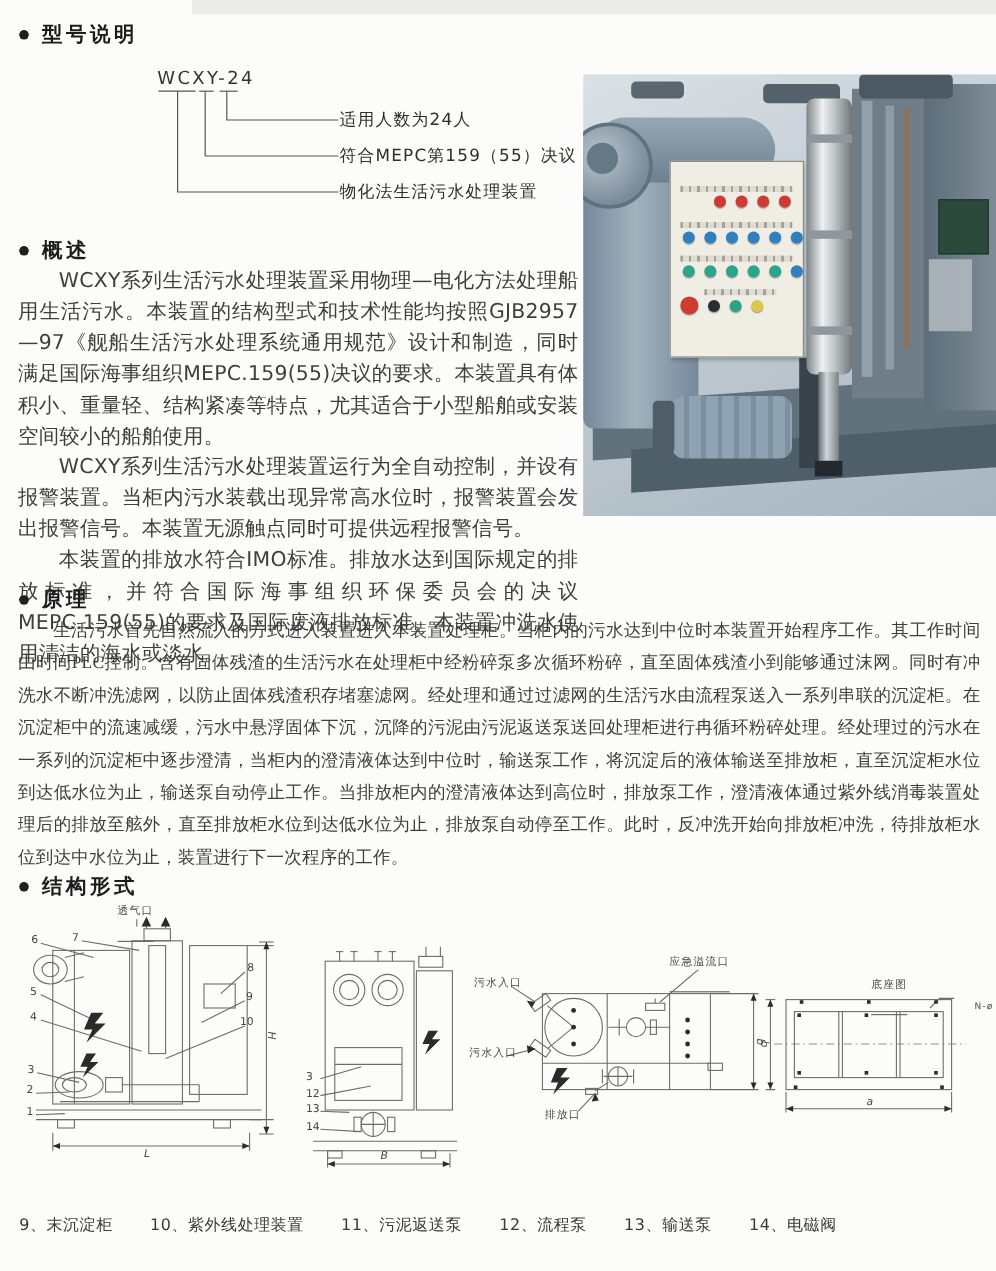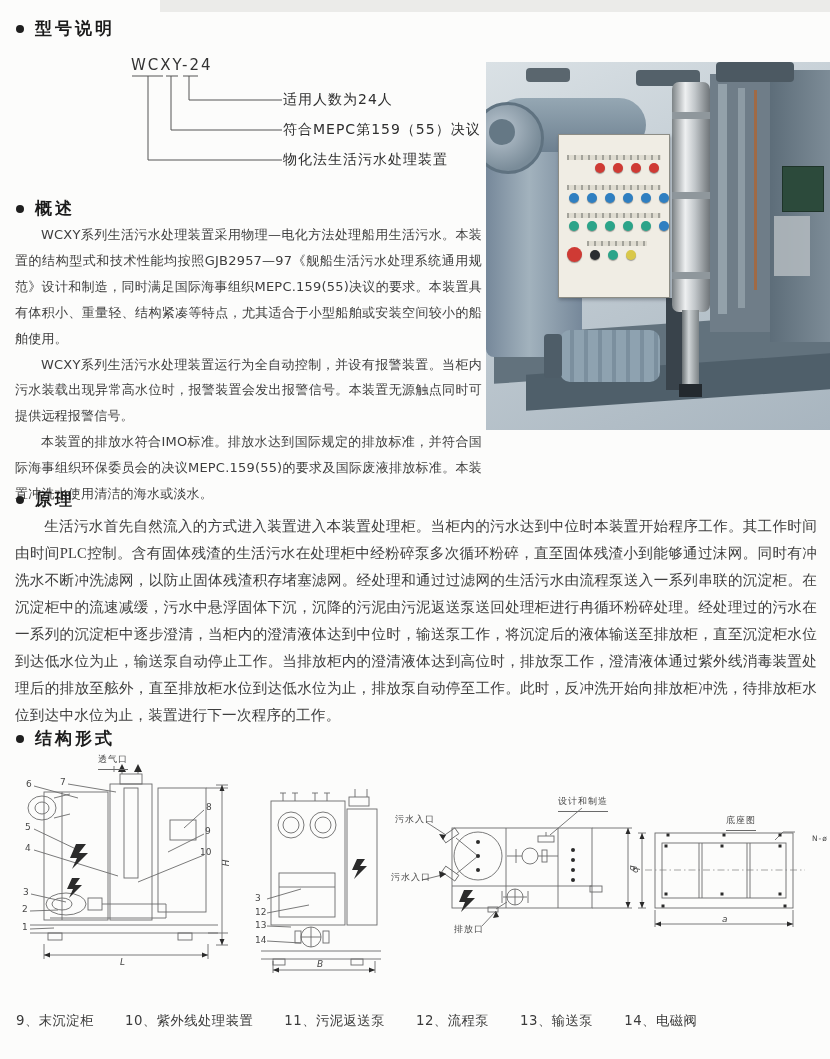--- a/index.html
+++ b/index.html
@@ -9,21 +9,21 @@
   
   .sec-head{position:absolute;left:16px;display:flex;align-items:center;gap:11px;}
   .bullet{width:8px;height:8px;border-radius:50%;background:#1f1f1f;flex:0 0 auto;}
   .sec-title{font-size:17px;font-weight:bold;color:#1b1b1b;letter-spacing:3px;white-space:nowrap;}
   
   .model-code{position:absolute;left:131px;top:56px;font-size:15px;color:#333;letter-spacing:2px;}
   .model-label{position:absolute;font-size:14px;color:#2e2e2e;letter-spacing:1px;white-space:nowrap;}
   svg.lines{position:absolute;overflow:visible;}
   
   .body-text p{margin:0;text-indent:2em;text-align:justify;color:#3e3e3e;}
-  .overview{position:absolute;left:15px;top:222px;width:467px;font-size:13px;line-height:25.9px;letter-spacing:.2px;}
+  .overview{position:absolute;left:15px;top:222px;width:467px;font-size:17px;line-height:25.9px;letter-spacing:.2px;}
   .principle{position:absolute;left:15px;top:513px;width:802px;font-size:14.6px;line-height:27px;letter-spacing:.2px;font-family:Liberation Serif, serif;}
   
   .photo{position:absolute;left:486px;top:62px;width:344px;height:368px;overflow:hidden;
          background:linear-gradient(155deg,#dae1e5 0%,#c3cdd4 40%,#a8b5bf 100%);}
   .photo *{position:absolute;}
   .ph-base1{left:8px;top:262px;width:336px;height:48px;background:#62727d;transform:skewY(-4deg);}
   .ph-base2{left:40px;top:302px;width:304px;height:36px;background:#4f5f6a;transform:skewY(-4deg);}
   .ph-left-tank{left:0;top:55px;width:96px;height:240px;border-radius:8px;
          background:linear-gradient(90deg,#76889a 0%,#a2b2bd 45%,#76889a 100%);}
   .ph-top-cyl{left:8px;top:36px;width:152px;height:54px;border-radius:27px;
@@ -60,21 +60,21 @@
   .dot.big{width:15px;height:15px;}
   .dot.red{background:#cf3a34;}
   .dot.blue{background:#2f7fc1;}
   .dot.green{background:#2ba489;}
   .dot.yellow{background:#d9c84a;}
   .dot.black{background:#2a2d31;}
   
   .drw{position:absolute;}
   .drw svg{position:absolute;left:0;top:0;overflow:visible;}
   .lbl{position:absolute;font-size:9px;color:#4a4a4a;letter-spacing:1px;white-space:nowrap;}
-  .lbl-u{border-bottom:1px solid #6a6a6a;padding-bottom:3px;}
+  .lbl-u{border-bottom:1px solid #6a6a6a;padding-bottom:18px;}
   .callout{position:absolute;font-size:9px;color:#474747;}
   .dim{position:absolute;font-size:9px;color:#474747;font-style:italic;}
   .dim.v{transform:rotate(90deg);transform-origin:center;}
   
   .parts-row{position:absolute;left:16px;display:flex;white-space:nowrap;font-size:13.3px;
              color:#3a3a3a;letter-spacing:.5px;}
   .parts-row.r1{top:987px;gap:18px;}
   .parts-row.r2{top:1012px;gap:31px;}
 </style>
 </head>
@@ -359,21 +359,21 @@
         <circle cx="183" cy="80" r="2"></circle>
           <circle cx="183" cy="90" r="2"></circle>
         <path d="M74 100 l9 0 -6 8 8 0 -14 14 4 -10 -6 0 z"></path>
         <path d="M56 45 l-7 -1 4 6 z"></path>
           <path d="M56 84 l-7 -3 1 7 z"></path>
         <path d="M106 121 l-3 7 6 -1 z"></path>
         <path d="M238 38 l-2.5 6 h5 z"></path>
           <path d="M238 118 l-2.5 -6 h5 z"></path>
       </g>
     </svg>
-    <div class="lbl lbl-u" style="left:168px;top:5px;">设计和制造</div>
+    <div class="lbl lbl-u" style="left:168px;top:5px;">应急溢流口</div>
     <div class="lbl" style="left:5px;top:23px;">污水入口</div>
     <div class="lbl" style="left:1px;top:81px;">污水入口</div>
     <div class="lbl" style="left:64px;top:133px;">排放口</div>
     <div class="dim v" style="left:240px;top:73px;">b</div>
   </div>
 
   <div class="drw" style="left:630px;top:812px;width:200px;height:125px;">
     <svg width="200" height="125" viewBox="0 0 200 125">
       <g stroke="#6b6b6b" stroke-width="0.9" fill="none">
         <rect x="25" y="21" width="138" height="75"></rect>

